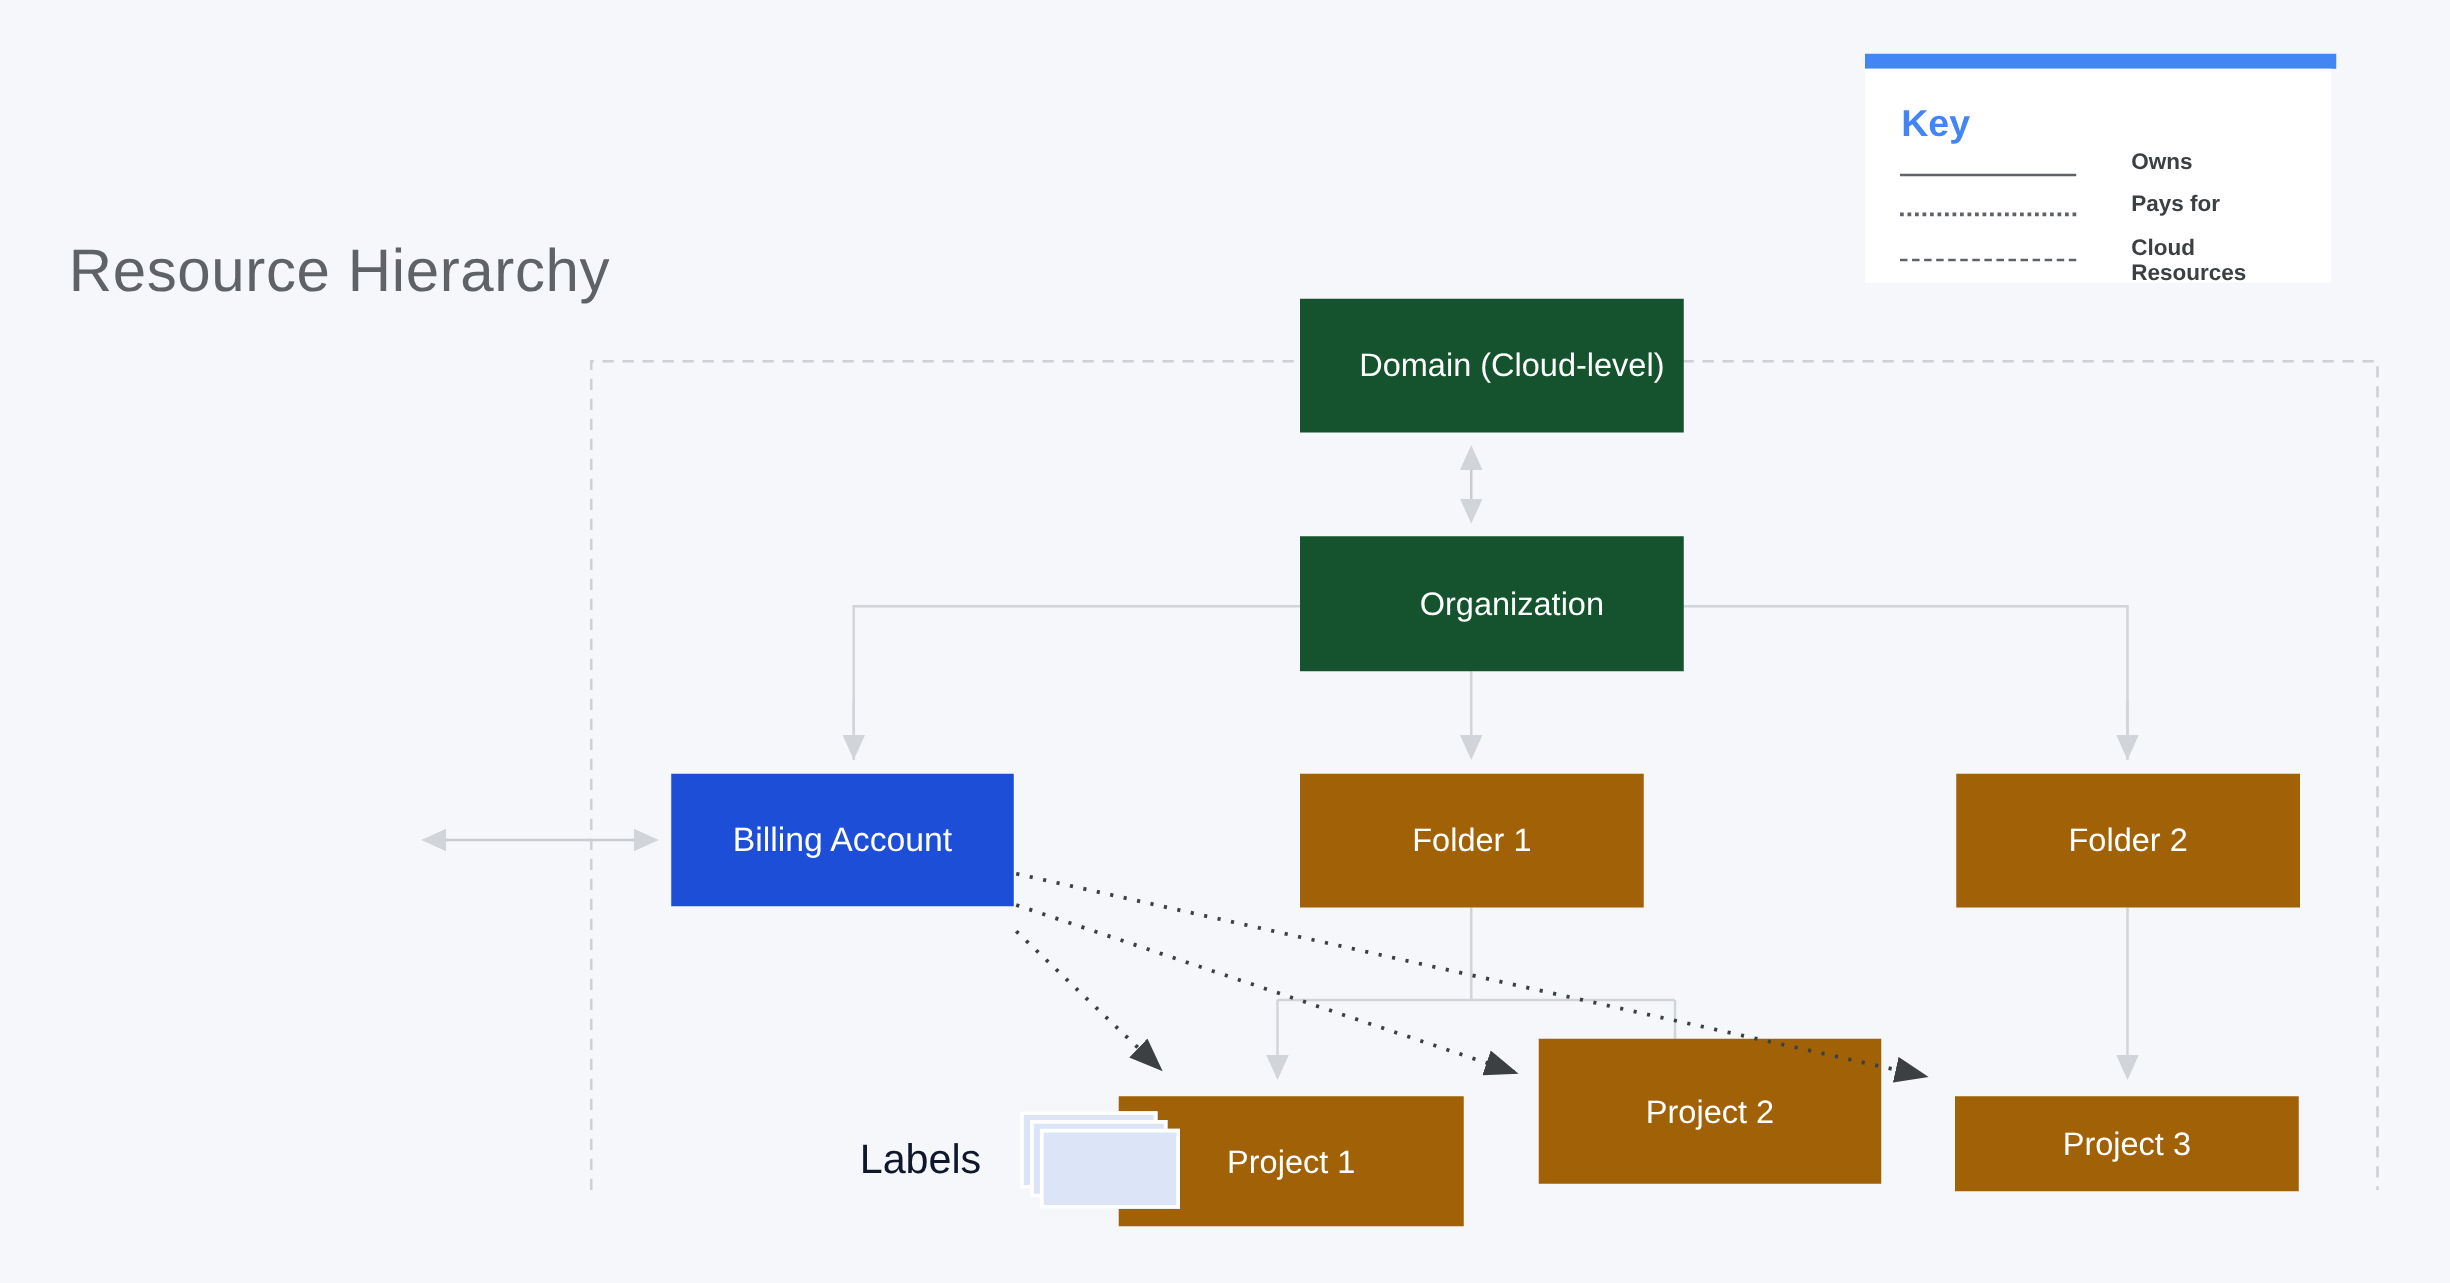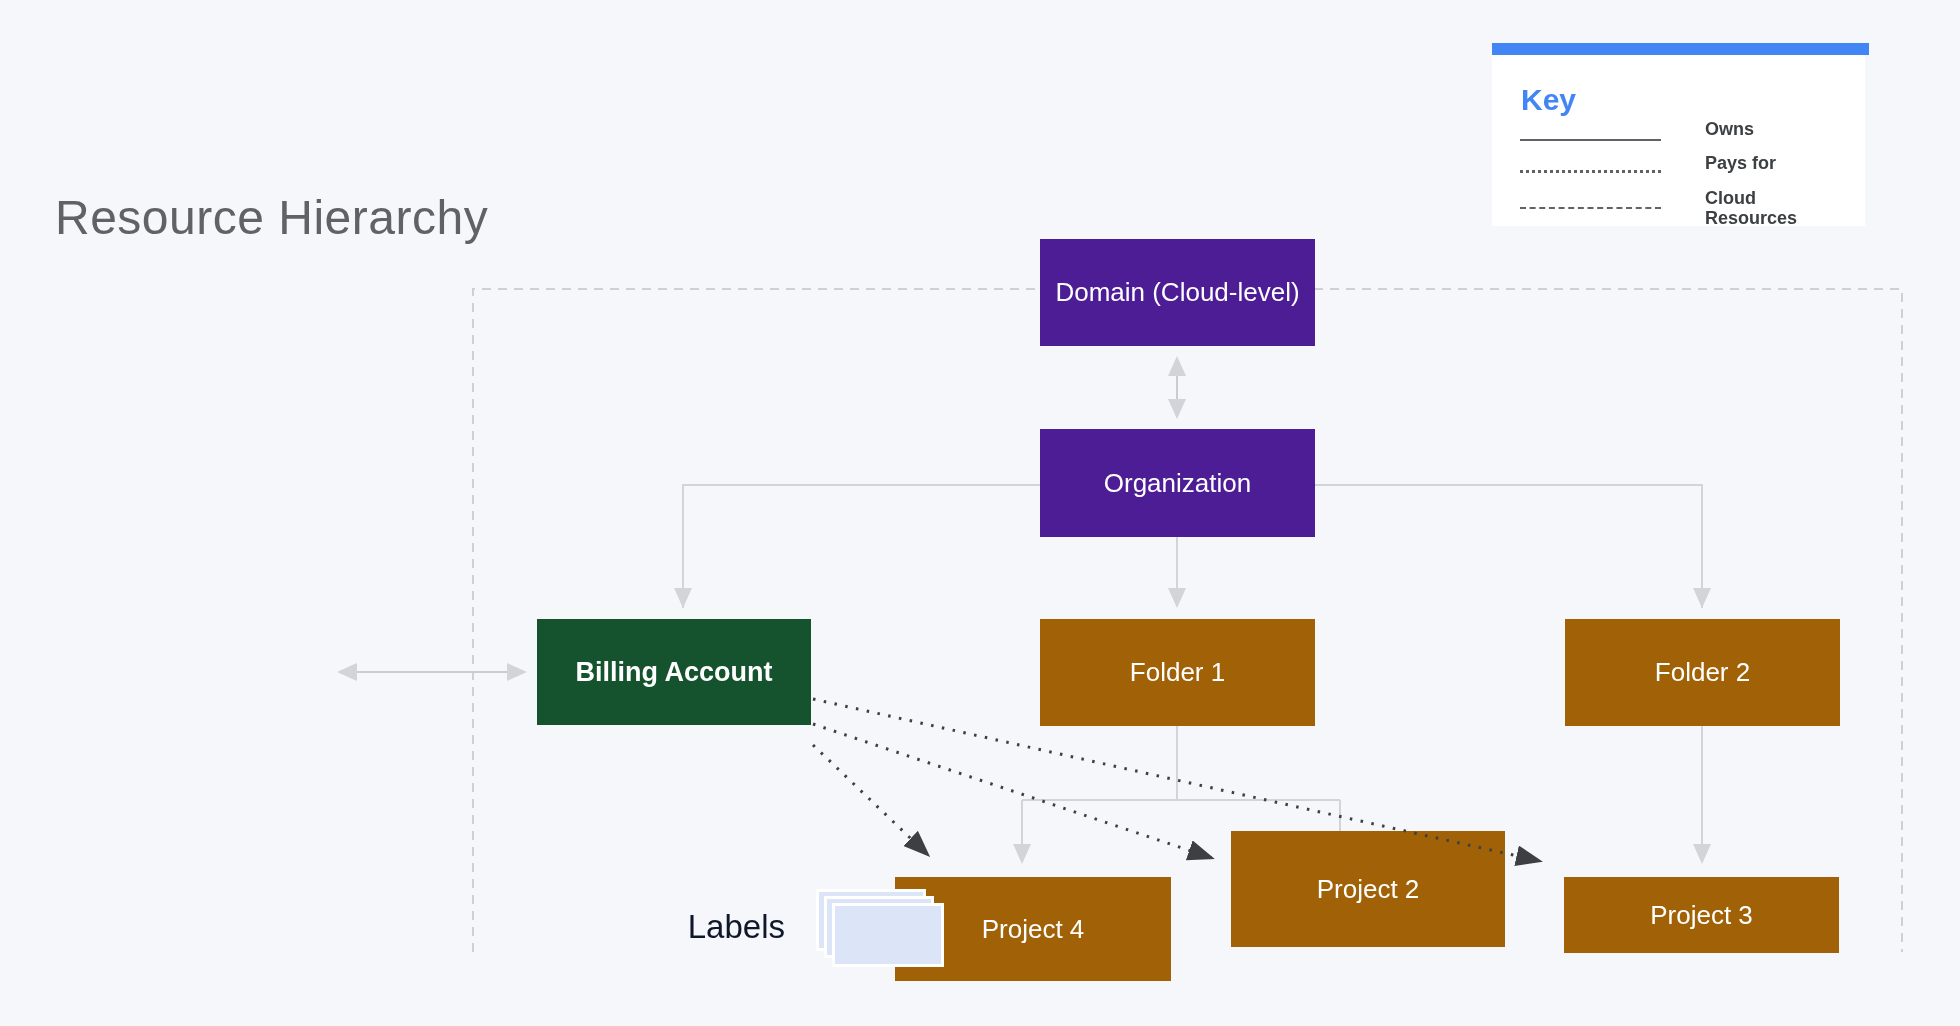--- a/index.html
+++ b/index.html
@@ -14,24 +14,24 @@
   .page-title{
     position:absolute;left:55px;top:190px;
     font-size:48px;color:#5f6368;letter-spacing:.5px;z-index:5;
   }
 
   
   .node{
     position:absolute;display:flex;align-items:center;justify-content:center;
     font-size:26px;color:#ffffff;text-align:center;z-index:2;
   }
-  .node--pink  {background:#4c1d95;}
+  .node--pink  {background:#14532d;padding-left:32px;}
   .node--blue  {background:#a16207;}
   .node--beige {background:#f5ecd5;}
-  .node--green {background:#14532d;font-weight:bold;font-size:27px;text-align:right;}
+  .node--green {background:#1d4ed8;font-weight:normal;font-size:27px;text-align:right;}
 
   
   .labels-caption{
     position:absolute;left:640px;top:908px;width:145px;
     text-align:right;font-size:33px;color:#0f172a;z-index:3;
   }
   .card-stack{position:absolute;left:816px;top:889px;width:132px;height:80px;z-index:3;}
   .card{
     position:absolute;width:110px;height:62px;
     background:#dbe5f7;border:3px solid #ffffff;box-sizing:border-box;
@@ -107,21 +107,21 @@
 
   <div class="node node--blue" style="left:1040px;top:619px;width:275px;height:107px">
     <span>Folder 1</span>
   </div>
 
   <div class="node node--blue" style="left:1565px;top:619px;width:275px;height:107px">
     <span>Folder 2</span>
   </div>
 
   <div class="node node--blue" style="left:895px;top:877px;width:276px;height:104px">
-    <span>Project 4</span>
+    <span>Project 1</span>
   </div>
 
   <div class="node node--blue" style="left:1231px;top:831px;width:274px;height:116px">
     <span>Project 2</span>
   </div>
 
   <div class="node node--blue" style="left:1564px;top:877px;width:275px;height:76px">
     <span>Project 3</span>
   </div>
 

